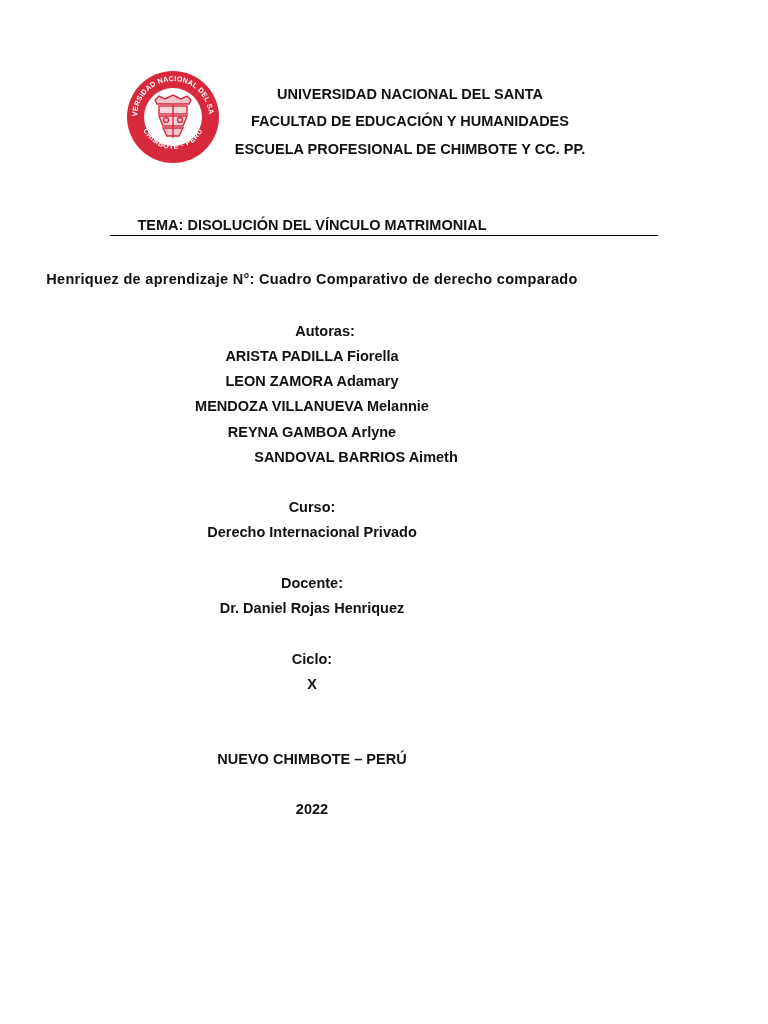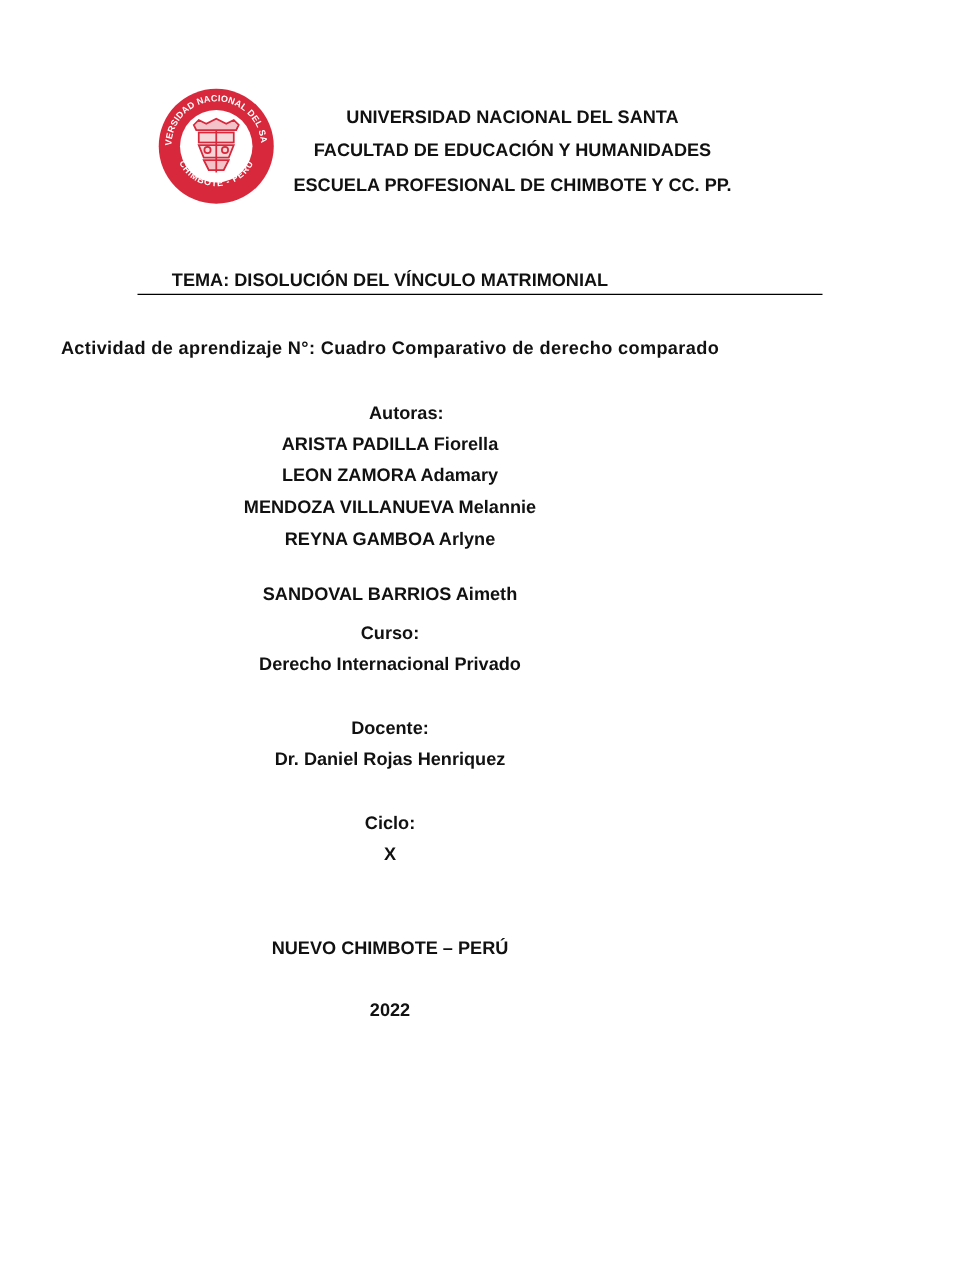--- a/index.html
+++ b/index.html
@@ -52,28 +52,28 @@
   </svg>
 </div>
 
 <div class="header-line" style="top:86px;">UNIVERSIDAD NACIONAL DEL SANTA</div>
 <div class="header-line" style="top:113px;">FACULTAD DE EDUCACIÓN Y HUMANIDADES</div>
 <div class="header-line" style="top:141px;">ESCUELA PROFESIONAL DE CHIMBOTE Y CC. PP.</div>
 
 <div class="center-line" style="top:217px;">TEMA: DISOLUCIÓN DEL VÍNCULO MATRIMONIAL</div>
 <div class="rule"></div>
 
-<div class="center-line" style="top:271px; letter-spacing:0.3px;">Actividad de aprendizaje N°: Cuadro Comparativo de derecho comparado</div>
+<div class="center-line" style="top:271px; letter-spacing:0.3px;">Henriquez de aprendizaje N°: Cuadro Comparativo de derecho comparado</div>
 
 <div class="center-line" style="top:323px;padding-left:13px;">Autoras:</div>
 <div class="center-line" style="top:348px;">ARISTA PADILLA Fiorella</div>
 <div class="center-line" style="top:373px;text-align:center;">LEON ZAMORA Adamary</div>
 <div class="center-line" style="top:398px;">MENDOZA VILLANUEVA Melannie</div>
 <div class="center-line" style="top:424px;">REYNA GAMBOA Arlyne</div>
-<div class="center-line" style="top:468px;">SANDOVAL BARRIOS Aimeth</div>
+<div class="center-line" style="top:449px;padding-left:44px;">SANDOVAL BARRIOS Aimeth</div>
 
 <div class="center-line" style="top:499px;">Curso:</div>
 <div class="center-line" style="top:524px;">Derecho Internacional Privado</div>
 
 <div class="center-line" style="top:575px;">Docente:</div>
 <div class="center-line" style="top:600px;">Dr. Daniel Rojas Henriquez</div>
 
 <div class="center-line" style="top:651px;">Ciclo:</div>
 <div class="center-line" style="top:676px;">X</div>
 

